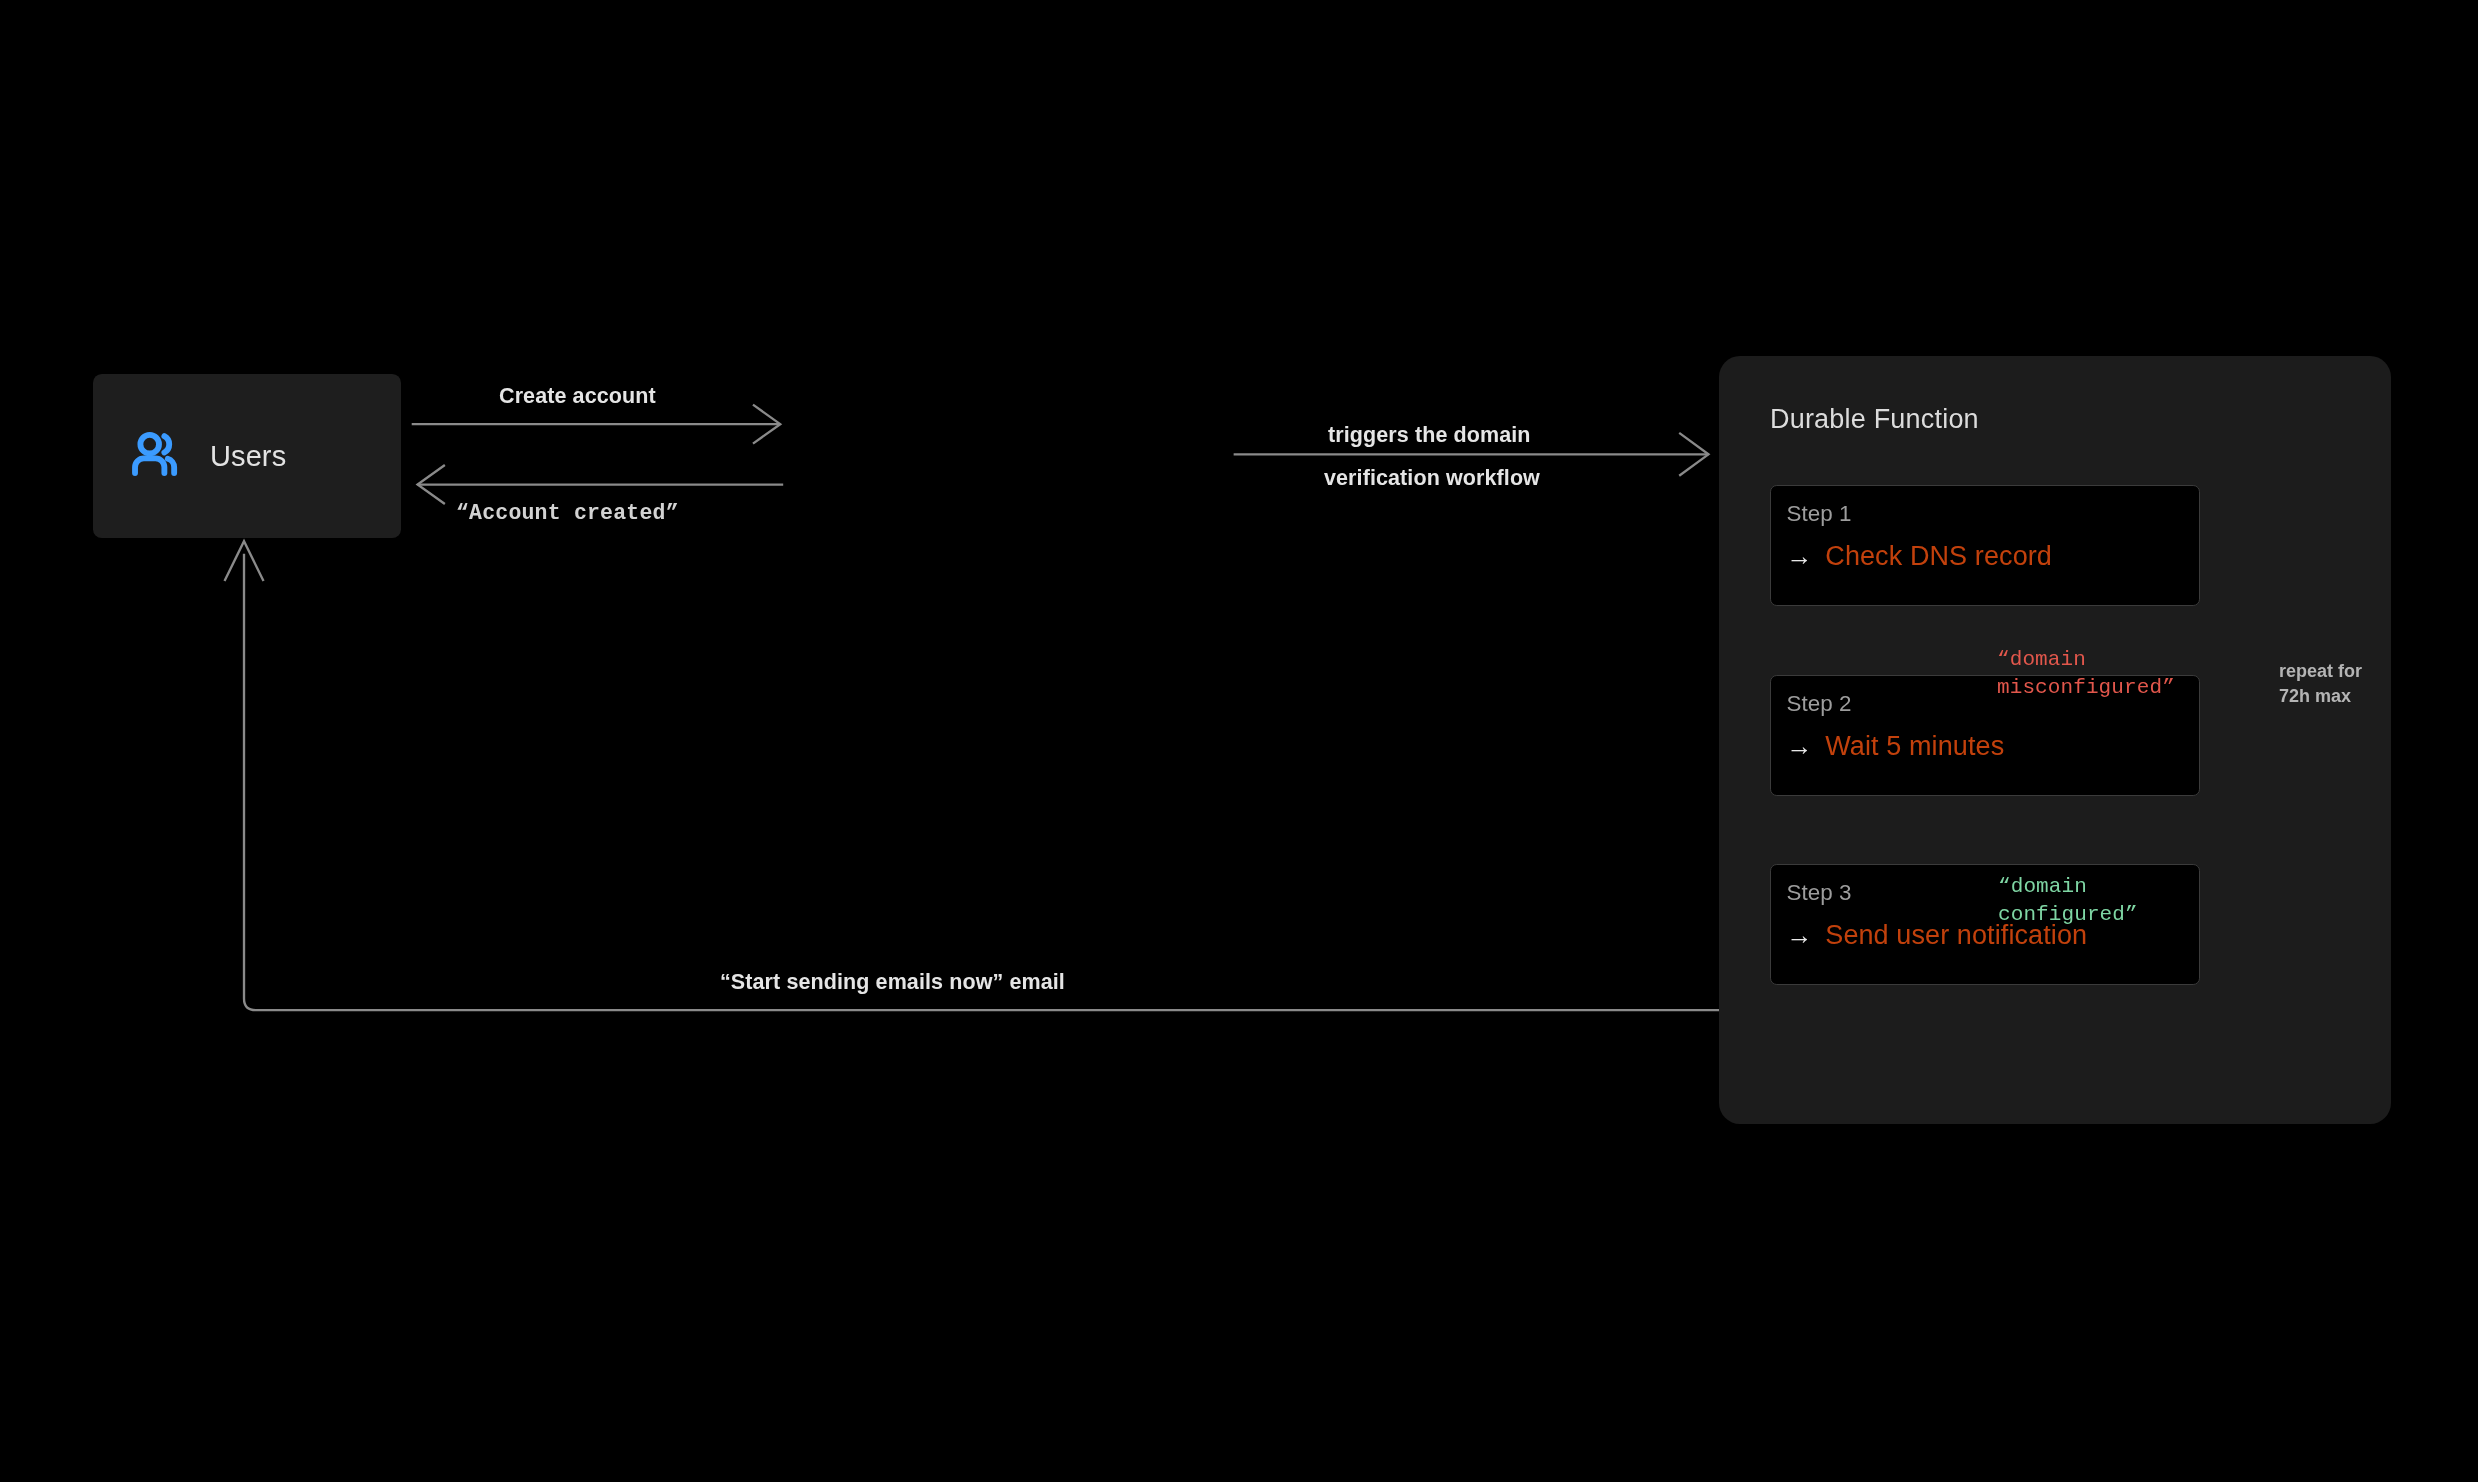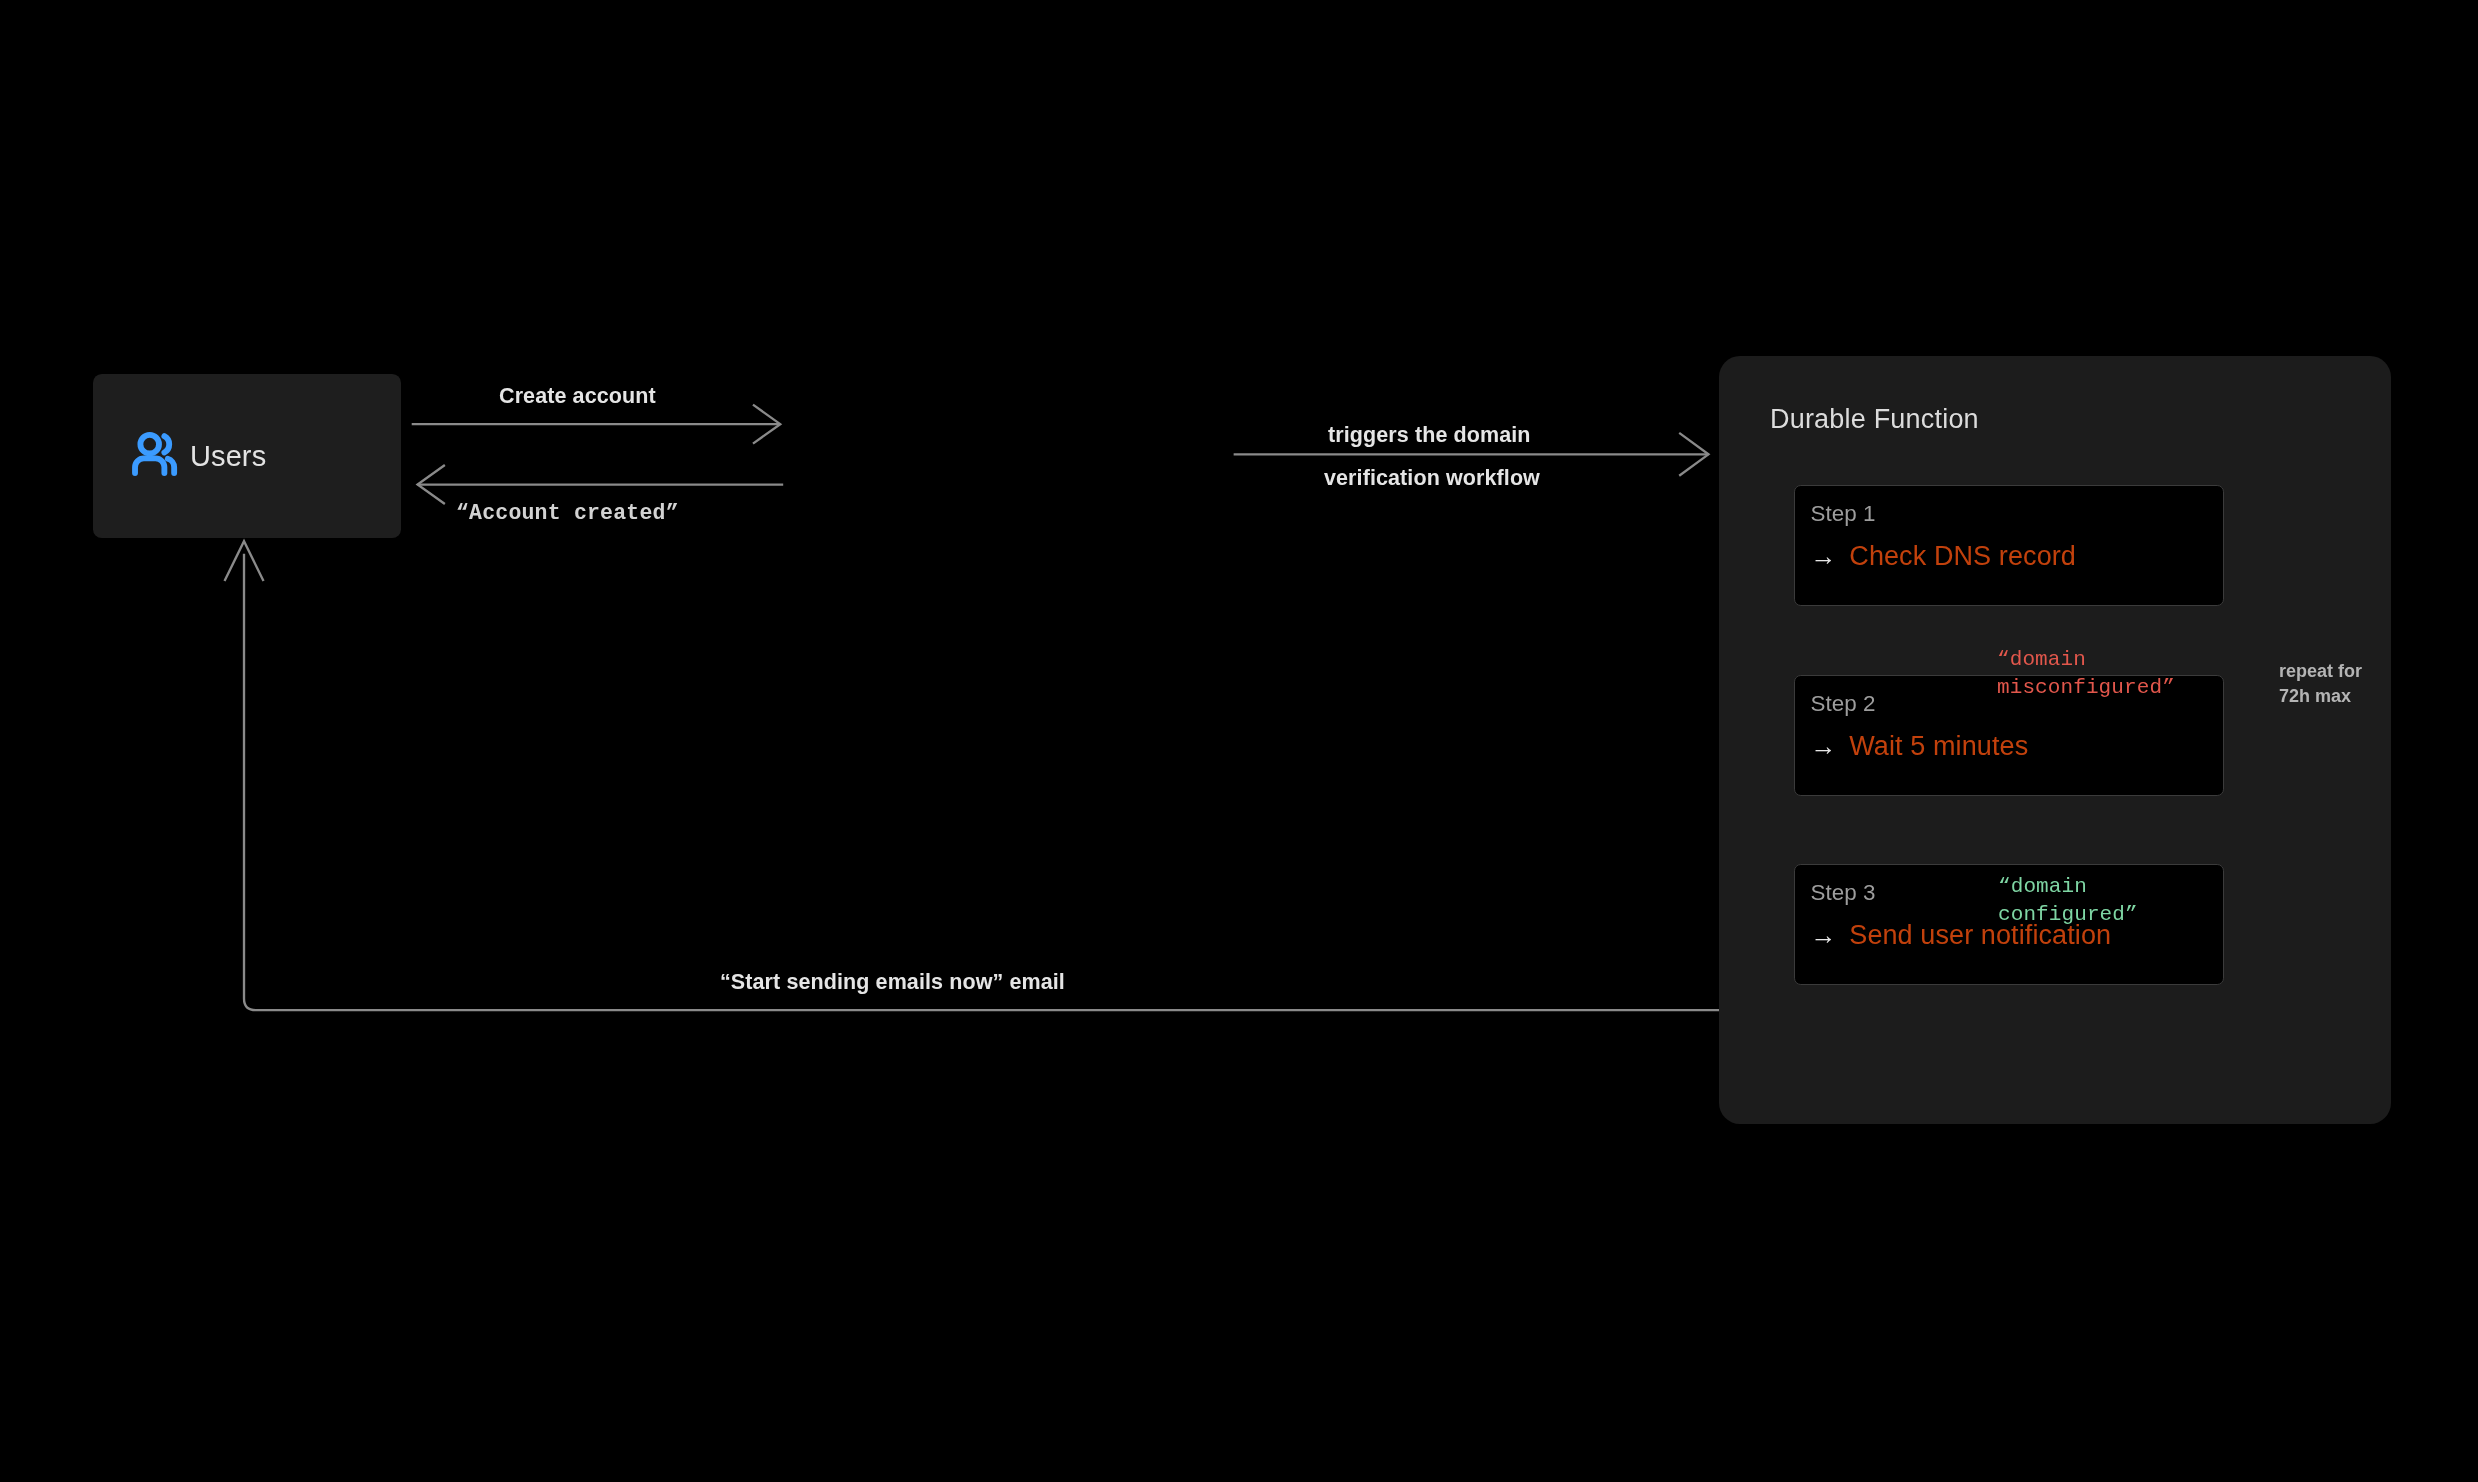--- a/index.html
+++ b/index.html
@@ -30,21 +30,21 @@
     position: absolute;
     background: #1e1e1e;
     border-radius: 8.8px;
     display: flex;
     align-items: center;
     box-sizing: border-box;
   }
   .node .inner {
     display: flex;
     align-items: center;
-    gap: 5px;
+    gap: 25px;
     padding-left: 39px;
   }
   .node-label {
     font-size: 29px;
     color: #e3e3e3;
     font-weight: 400;
     letter-spacing: 0.1px;
     white-space: nowrap;
   }
   #node-users   { left: 93px;  top: 374px; width: 308px; height: 164px; }
@@ -75,21 +75,20 @@
   }
   .step-card {
     position: absolute;
     left: 51px;
     width: 430px;
     height: 121px;
     background: #000000;
     border: 1px solid #3b3b3b;
     border-radius: 6.8px;
     box-sizing: border-box;
-    margin-left: 24px;
   }
   #step-card-1 { top: 129px; }
   #step-card-2 { top: 319px; }
   #step-card-3 { top: 508px; }
 
   .step-num {
     position: absolute;
     left: 15.6px;
     top: 14.6px;
     font-size: 22.4px;

